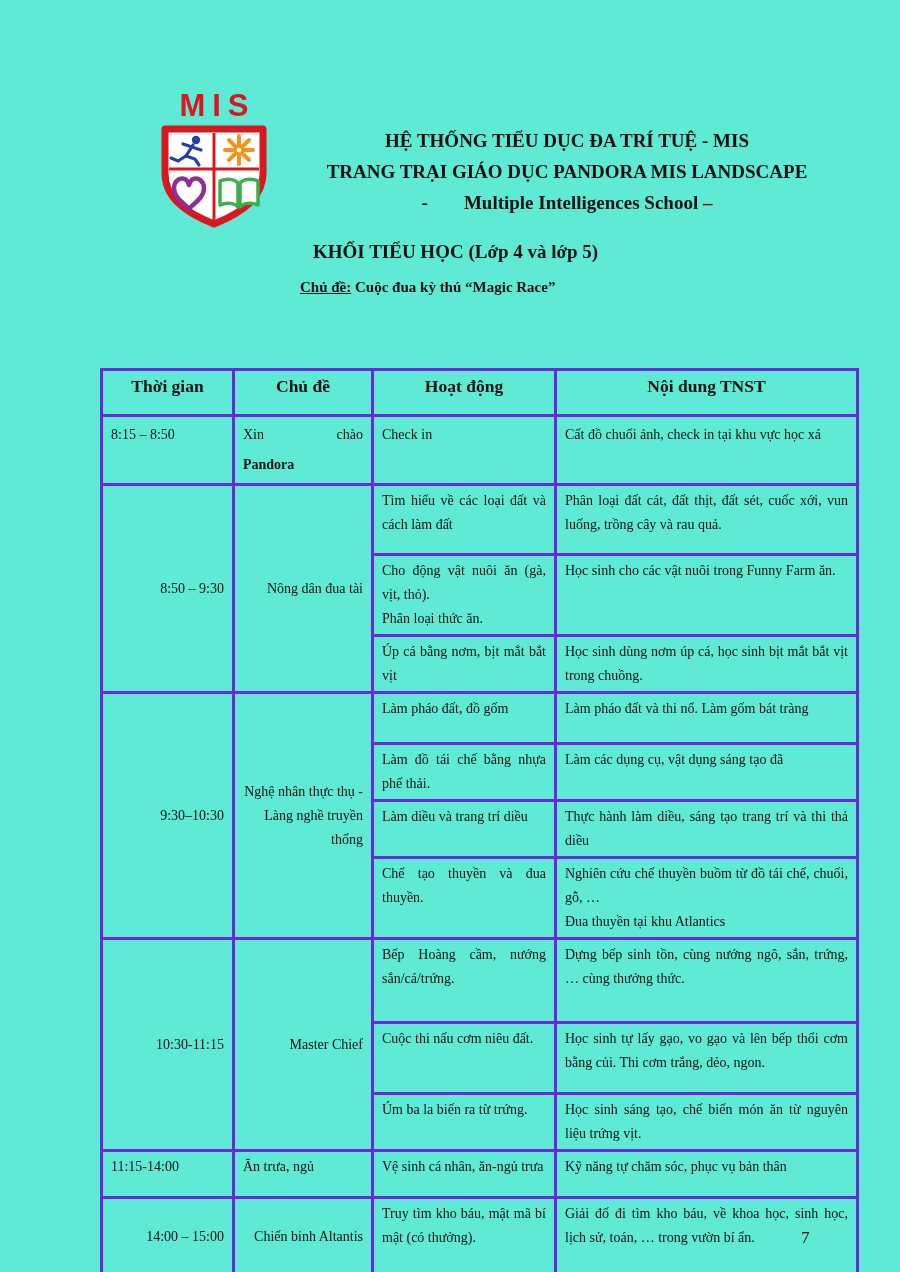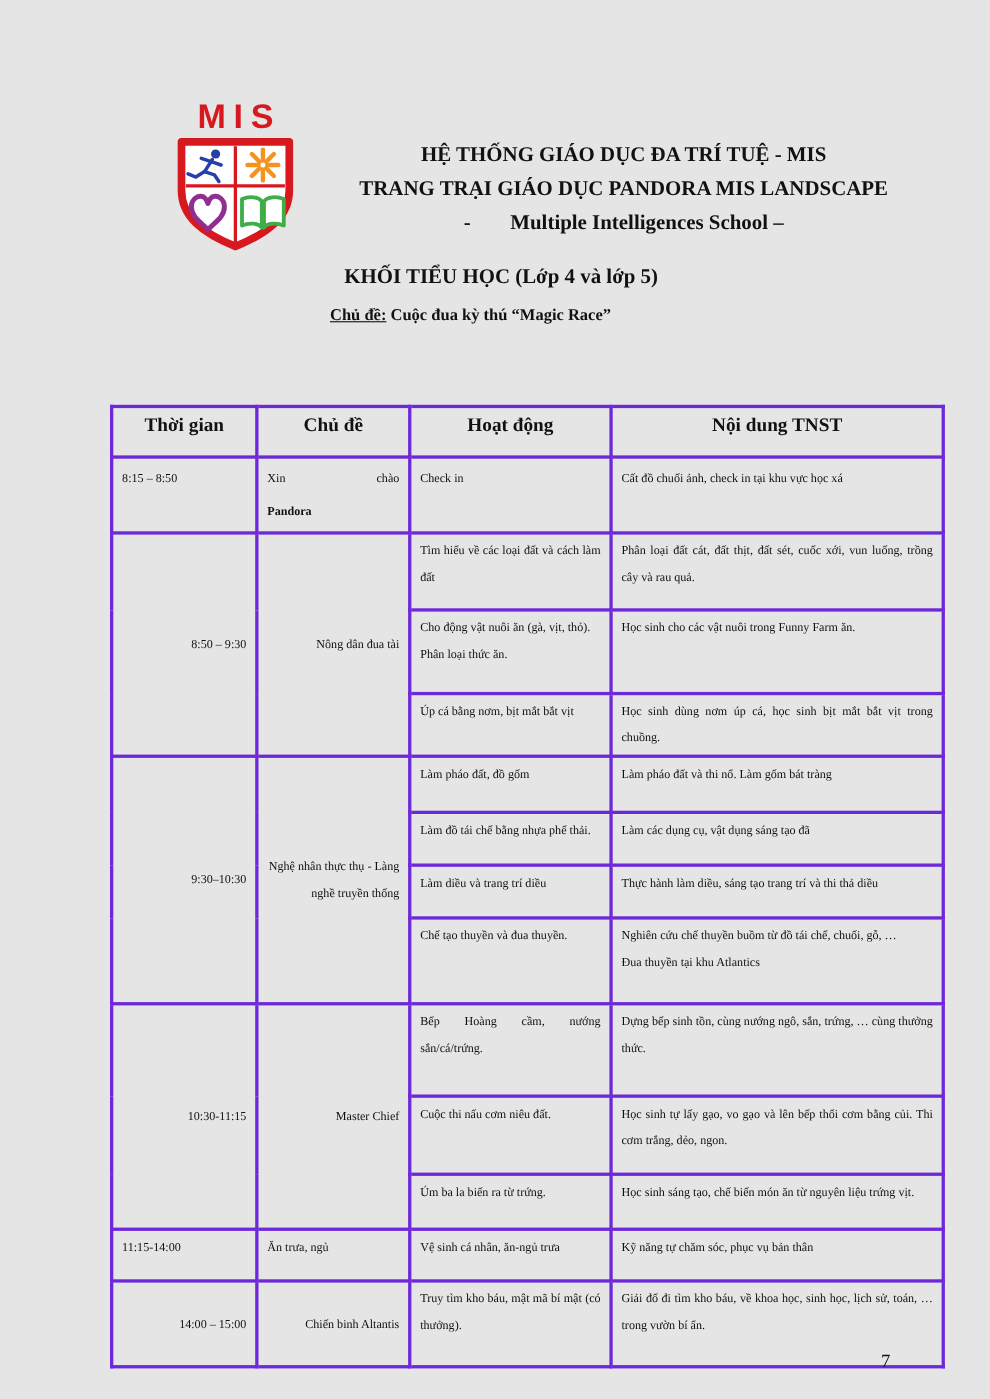--- a/index.html
+++ b/index.html
@@ -1,37 +1,37 @@
 <!DOCTYPE html>
 <html><head>
 <meta charset="utf-8">
 <style>
   html,body{margin:0;padding:0;background:#9a9a9a;}
-  .page{position:relative;width:900px;height:1272px;background:#e5e5e5;
+  .page{position:relative;width:900px;height:1272px;background:#5eead4;
         font-family:"Liberation Serif","DejaVu Serif",serif;color:#111;overflow:hidden;}
 
   
   .logo{position:absolute;left:156px;top:90px;width:116px;text-align:center;}
   .logo-text{font-family:"Liberation Sans","DejaVu Sans",sans-serif;font-weight:800;
              font-size:31px;letter-spacing:7px;padding-left:7px;line-height:1;margin-bottom:4px;}
 
   
   .header-block{position:absolute;left:283px;top:125px;width:568px;text-align:center;
                 font-weight:bold;font-size:19px;line-height:31px;}
   .dash-gap{display:inline-block;width:36px;}
   .grade{position:absolute;left:313px;top:241px;font-weight:bold;font-size:19px;}
   .topic{position:absolute;left:300px;top:279px;font-weight:bold;font-size:15px;}
   .topic .lbl{text-decoration:underline;}
 
   
   table.sched{position:absolute;left:100px;top:368px;width:756px;border-collapse:collapse;
               table-layout:fixed;border:2px solid #000;}
   .sched th,.sched td{border:3px solid #6d28d9;}
   .sched th{font-size:17.5px;font-weight:bold;vertical-align:top;padding:5px 4px;text-align:center;}
-  .sched td{font-size:11px;line-height:24px;vertical-align:top;padding:3px 8px;}
+  .sched td{font-size:14px;line-height:24px;vertical-align:top;padding:3px 8px;}
   .c1{width:132px}.c2{width:139px}.c3{width:183px}.c4{width:302px}
   td.mid{vertical-align:middle;text-align:right;}
   td.act,td.cont{text-align:justify;white-space:pre-line;}
   .jl{text-align:justify;text-align-last:justify;}
   .b{font-weight:bold;}
   tr.lh30 td{line-height:30px;}
 
   .pagenum{position:absolute;left:801px;top:1228px;font-size:17px;}
 </style>
 </head>
@@ -69,21 +69,21 @@
       <path d="M31,84 C26,78 16,73 16,63 C16,56 22,52 27,54 C29,55 30,57 31,60 C32,57 33,55 35,54 C40,52 46,56 46,63 C46,73 36,78 31,84 Z" fill="none" stroke="#8F2F92" stroke-width="4.5" stroke-linejoin="round"></path>
 
       <g stroke="#3FAE49" stroke-width="3.5" fill="#ffffff" stroke-linejoin="round">
         <path d="M62,56 C69,53 77,54 80,58 L80,82 C77,78 69,77 62,80 Z"></path>
         <path d="M100,56 C93,53 85,54 82,58 L82,82 C85,78 93,77 100,80 Z"></path>
       </g>
     </svg>
   </div>
 
   <div class="header-block">
-    <div>HỆ THỐNG GIÁO DỤC ĐA TRÍ TUỆ - MIS</div>
+    <div>HỆ THỐNG TIỂU DỤC ĐA TRÍ TUỆ - MIS</div>
     <div>TRANG TRẠI GIÁO DỤC PANDORA MIS LANDSCAPE</div>
     <div>
       <span>-</span><span class="dash-gap"></span><span>Multiple Intelligences School –</span>
     </div>
   </div>
 
   <div class="grade">KHỐI TIỂU HỌC (Lớp 4 và lớp 5)</div>
 
   <div class="topic">
     <span class="lbl">Chủ đề:</span>

